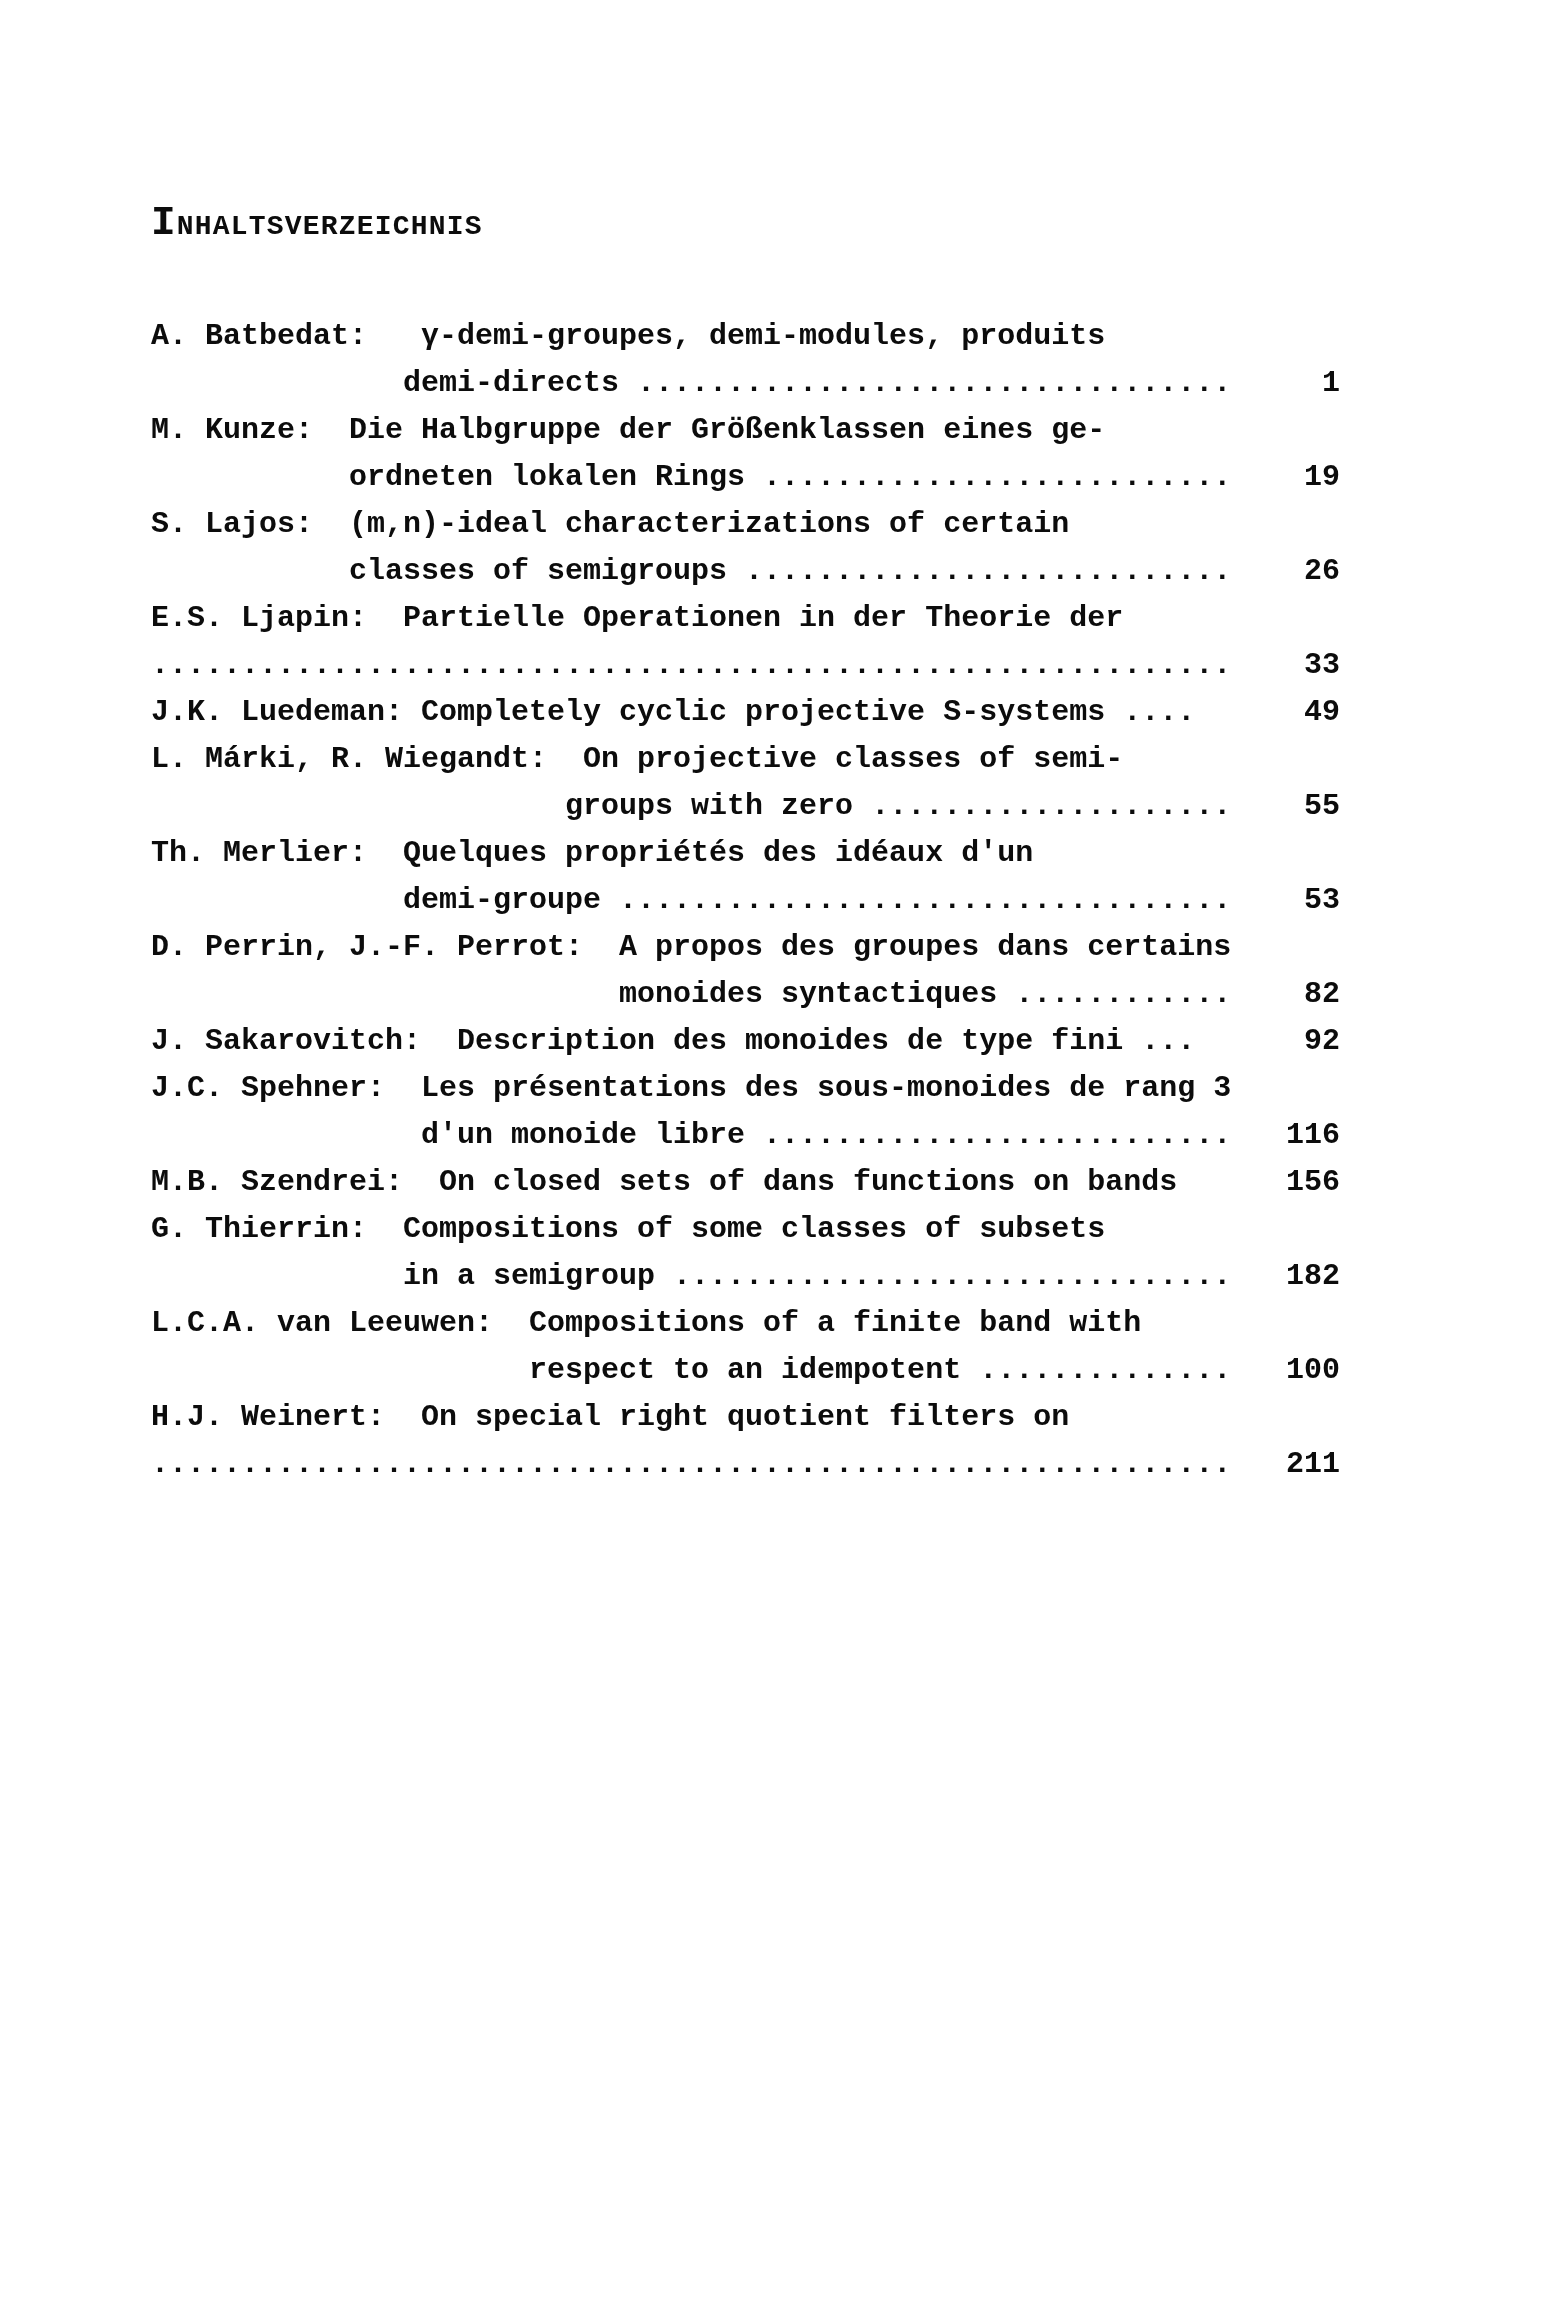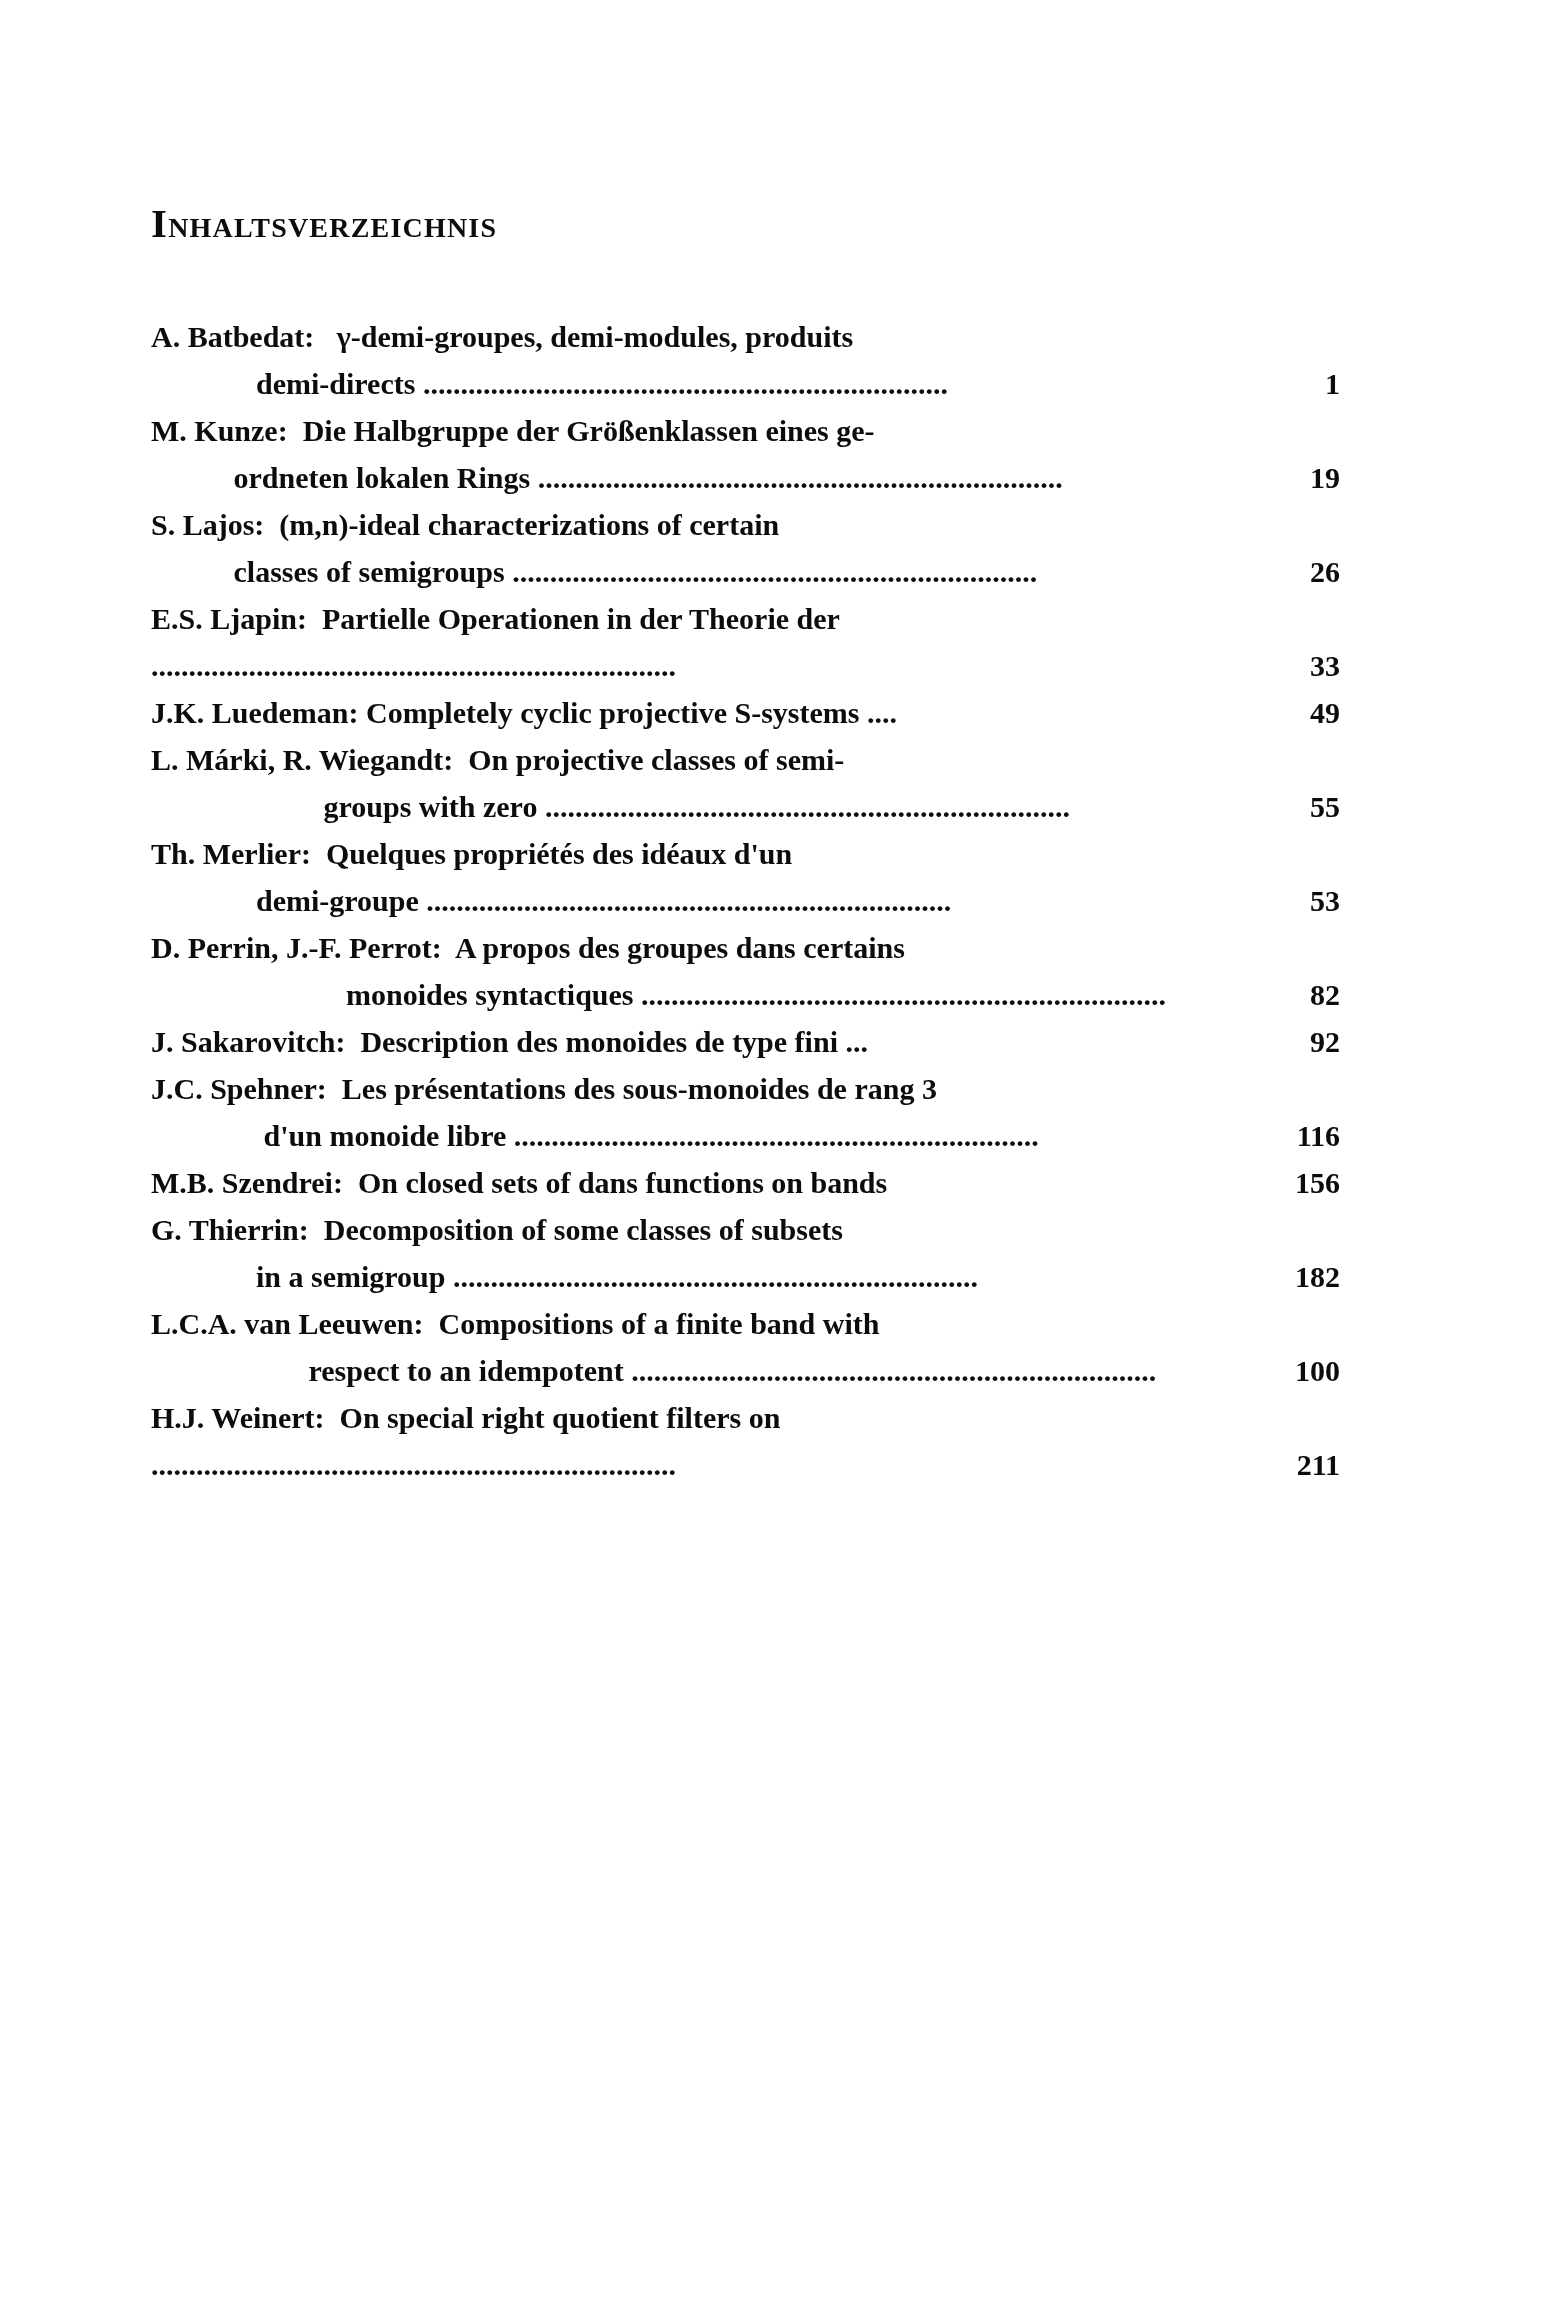--- a/index.html
+++ b/index.html
@@ -1,21 +1,21 @@
 <!DOCTYPE html>
 <html style="font-size:13px"><head>
 <meta charset="utf-8">
 <style>
   html,body{margin:0;padding:0;background:#ffffff;}
   .page{
     position:relative;
     width:1566px;height:2148px;
     background:#ffffff;
     color:#0c0c0c;
-    font-family:Liberation Serif, serif;
+    font-family:Liberation Mono, monospace;
     font-weight:700;
     overflow:hidden;
   }
   .title{
     position:absolute;left:151px;top:201px;margin:0;
     font-size:28px;line-height:45px;
     text-transform:uppercase;
     letter-spacing:1.2px;
     font-weight:700;
   }
@@ -149,21 +149,21 @@
     <span class="page-num">116</span>
   </div>
 
   <div class="row">
     <span class="txt">M.B. Szendrei:  On closed sets of dans functions on bands</span>
     <span class="dots"></span>
     <span class="page-num">156</span>
   </div>
 
   <div class="row">
-    <span class="txt">G. Thierrin:  Decomposition of some classes of subsets</span>
+    <span class="txt">G. Thierrin:  Compositions of some classes of subsets</span>
     <span class="dots"></span>
     <span class="page-num"></span>
   </div>
 
   <div class="row">
     <span class="txt">              in a semigroup </span>
     <span class="dots">......................................................................</span>
     <span class="page-num">182</span>
   </div>
 

